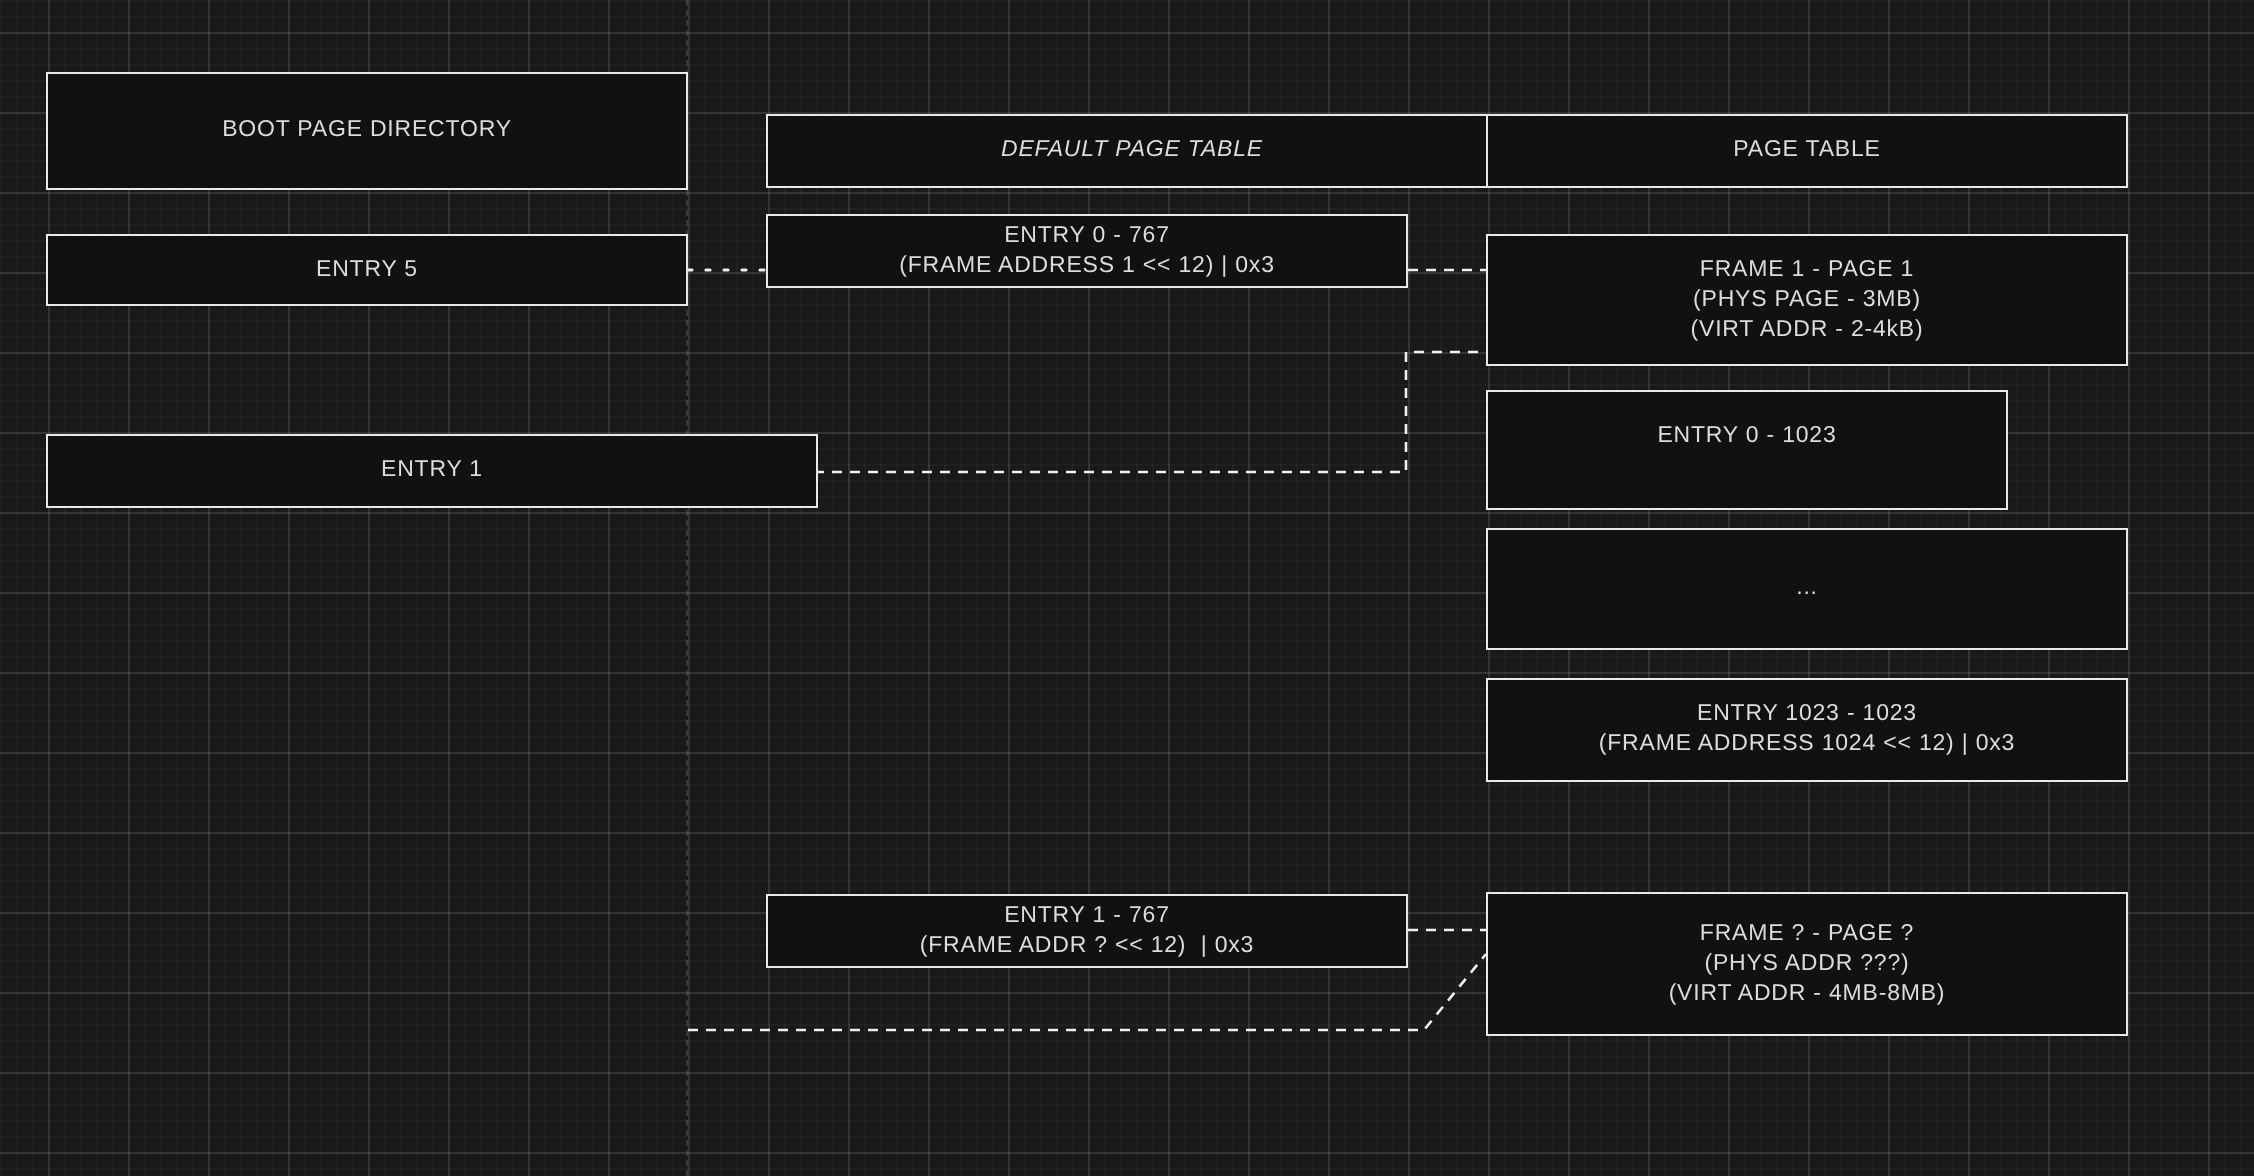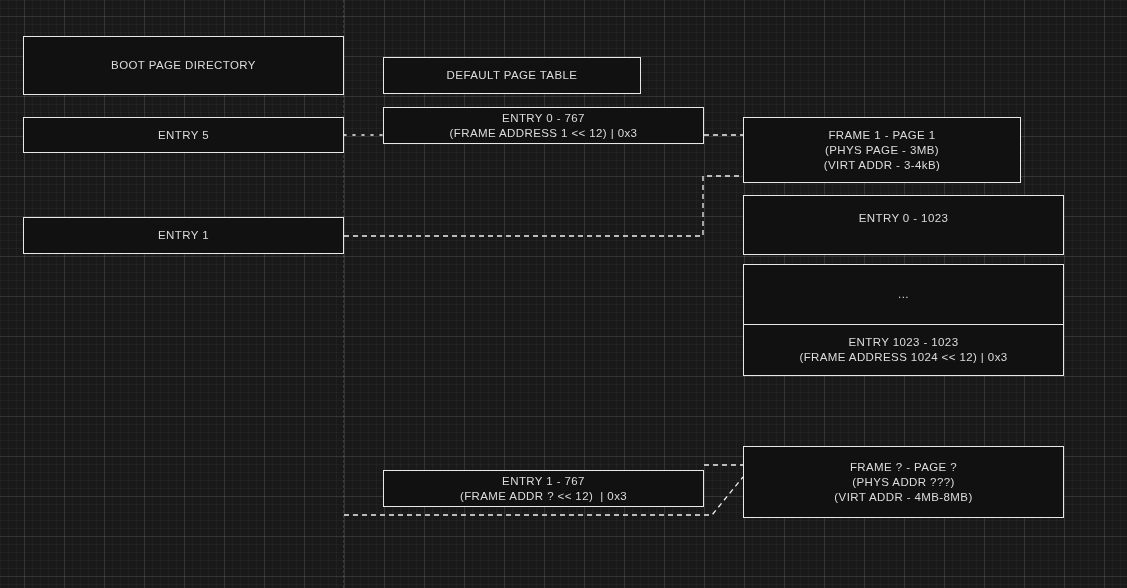--- a/index.html
+++ b/index.html
@@ -77,56 +77,59 @@
   </svg>
 
   <div class="node" style="left:23px; top:36px; width:321px; height:59px;">
     <span class="line">BOOT PAGE DIRECTORY</span>
   </div>
 
   <div class="node" style="left:23px; top:117px; width:321px; height:36px;">
     <span class="line">ENTRY 5</span>
   </div>
 
-  <div class="node" style="left:23px; top:217px; width:321px; height:37px;">
+  <div class="node" style="left:23px; top:217px; width:386px; height:37px;">
     <span class="line">ENTRY 1</span>
   </div>
 
 
-  <div class="node" style="left:383px; top:57px; width:258px; height:37px;">
+  <div class="node" style="left:383px; top:57px; width:366px; height:37px;font-style:italic;">
     <span class="line">DEFAULT PAGE TABLE</span>
   </div>
 
   <div class="node" style="left:383px; top:107px; width:321px; height:37px;">
     <span class="line">ENTRY 0 - 767</span>
     <span class="line">(FRAME ADDRESS 1 &lt;&lt; 12) | 0x3</span>
   </div>
 
-  <div class="node" style="left:383px; top:470px; width:321px; height:37px;">
+  <div class="node" style="left:383px; top:447px; width:321px; height:37px;">
     <span class="line">ENTRY 1 - 767</span>
     <span class="line">(FRAME ADDR ? &lt;&lt; 12)  | 0x3</span>
   </div>
 
+  <div class="node" style="left:743px; top:57px; width:321px; height:37px;">
+    <span class="line">PAGE TABLE</span>
+  </div>
 
-  <div class="node" style="left:743px; top:117px; width:278px; height:66px;">
+  <div class="node" style="left:743px; top:117px; width:321px; height:66px;">
     <span class="line">FRAME 1 - PAGE 1</span>
     <span class="line">(PHYS PAGE - 3MB)</span>
-    <span class="line">(VIRT ADDR - 3-4kB)</span>
+    <span class="line">(VIRT ADDR - 2-4kB)</span>
   </div>
 
-  <div class="node" style="left:743px; top:195px; width:321px; height:60px;">
+  <div class="node" style="left:743px; top:195px; width:261px; height:60px;">
     <span class="line">ENTRY 0 - 1023</span>
     <span class="gap"></span>
   </div>
 
   <div class="node" style="left:743px; top:264px; width:321px; height:61px;">
     <span class="line">...</span>
   </div>
 
-  <div class="node" style="left:743px; top:324px; width:321px; height:52px;">
+  <div class="node" style="left:743px; top:339px; width:321px; height:52px;">
     <span class="line">ENTRY 1023 - 1023</span>
     <span class="line">(FRAME ADDRESS 1024 &lt;&lt; 12) | 0x3</span>
   </div>
 
   <div class="node" style="left:743px; top:446px; width:321px; height:72px;">
     <span class="line">FRAME ? - PAGE ?</span>
     <span class="line">(PHYS ADDR ???)</span>
     <span class="line">(VIRT ADDR - 4MB-8MB)</span>
   </div>
 

